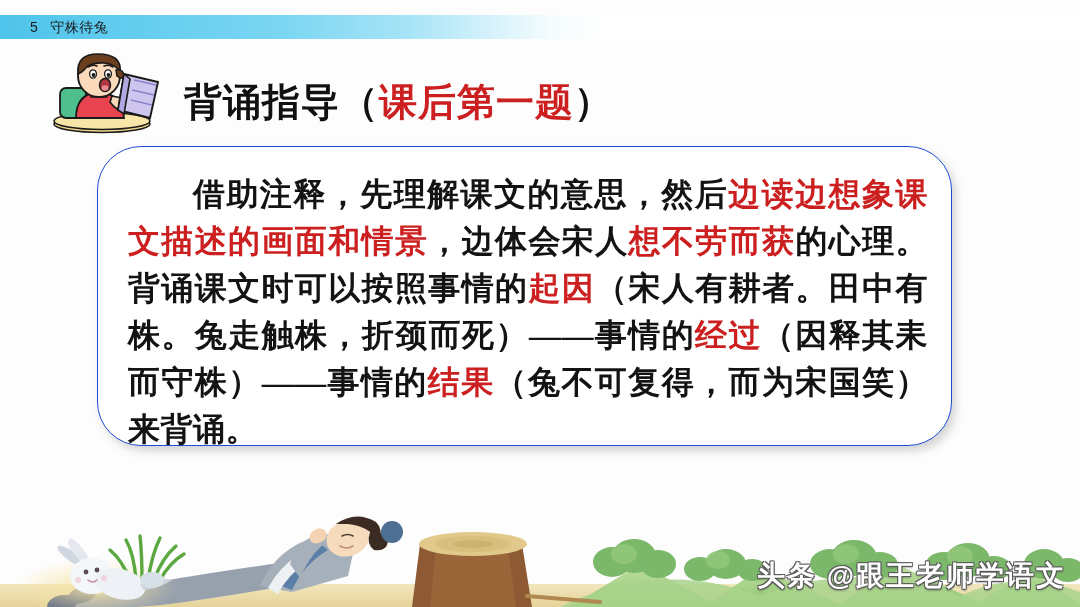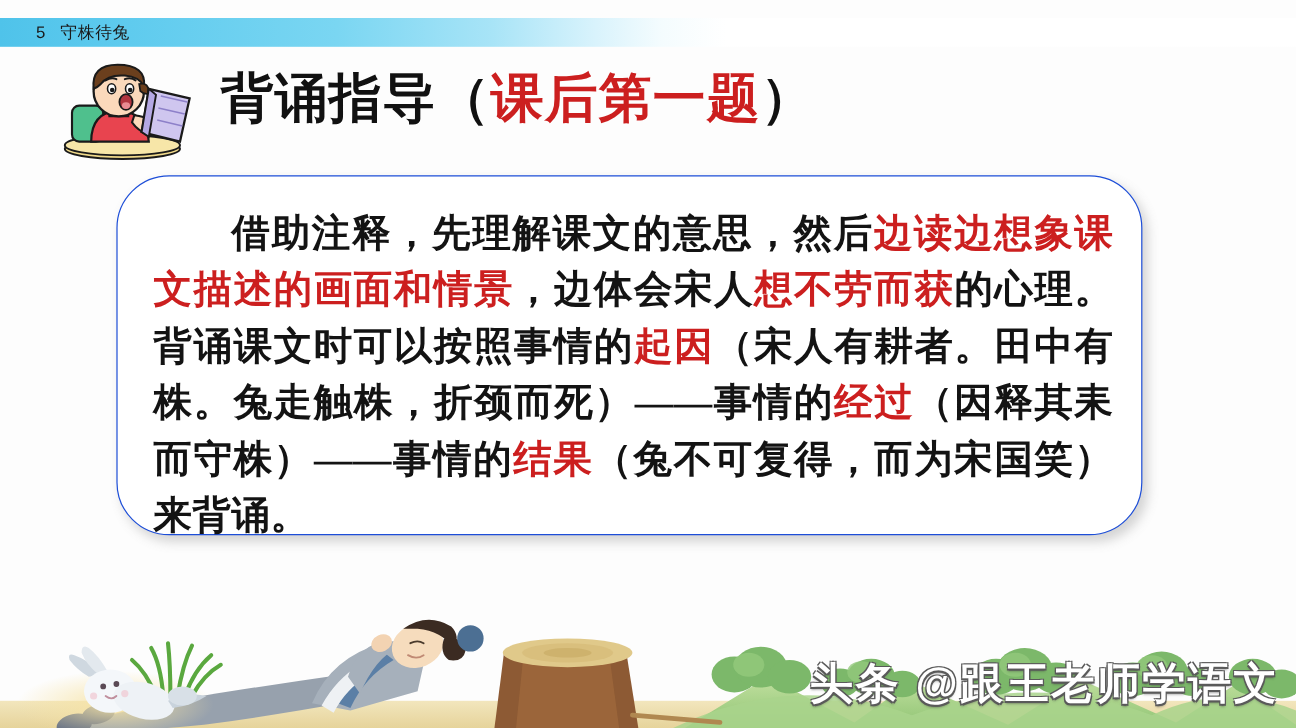--- a/index.html
+++ b/index.html
@@ -63,23 +63,23 @@
     display: flex;
     align-items: flex-end;
     height: 82px;
   }
 
   .boy-icon { position: relative; width: 124px; height: 82px; }
   .boy-icon svg { display: block; }
 
   .title-text {
     margin-left: 14px;
-    margin-bottom: 22px;
+    margin-bottom: 6px;
     font-family: "Liberation Sans", "DejaVu Sans", sans-serif;
-    font-size: 44px;
+    font-size: 38px;
     font-weight: bold;
     color: #111111;
     white-space: nowrap;
     letter-spacing: 1px;
   }
   .title-text .red { color: #cc1f1f; }
 
   
   .content-card {
     position: absolute;
@@ -118,21 +118,21 @@
     height: 115px;
     pointer-events: none;
   }
 
   
   .watermark {
     position: absolute;
     right: 14px;
     bottom: 12px;
     font-family: "Liberation Sans", "DejaVu Sans", sans-serif;
-    font-size: 36px;
+    font-size: 28px;
     font-weight: bold;
     color: #ffffff;
     letter-spacing: 2px;
     text-shadow:
        1px  1px 0 #5a5a5a,
       -1px  1px 0 #5a5a5a,
        1px -1px 0 #5a5a5a,
       -1px -1px 0 #5a5a5a,
        0    2px 2px rgba(60,60,60,.45);
     white-space: nowrap;

